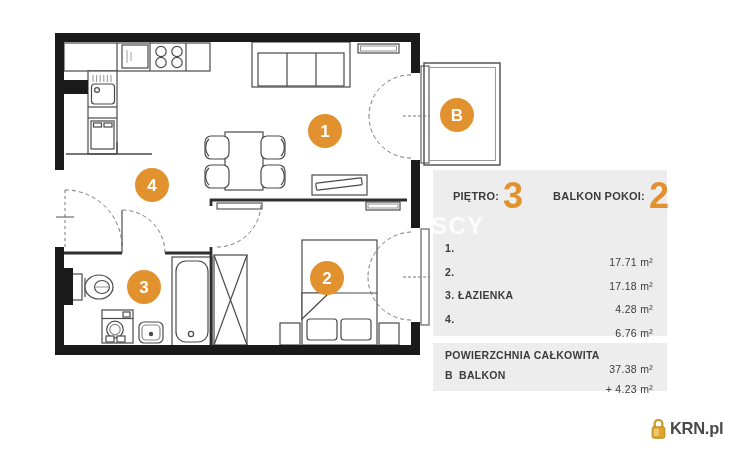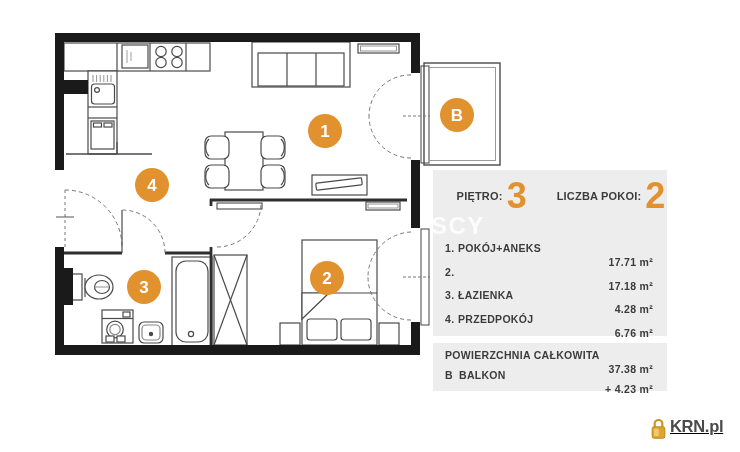--- a/index.html
+++ b/index.html
@@ -25,30 +25,30 @@
     position:absolute;left:433px;top:178px;width:256px;height:36px;
     display:flex;justify-content:center;align-items:center;gap:30px;
   }
   .hdr-group{display:flex;align-items:center;gap:4px;}
   .hdr-label{font-size:11px;font-weight:bold;color:#3B3B3B;letter-spacing:.2px;}
   .hdr-value{font-size:36px;font-weight:800;color:#E2912F;line-height:30px;}
   .rooms-list{position:absolute;left:445px;top:236px;width:208px;}
   .room-row{display:flex;align-items:center;height:23.7px;font-size:10.5px;font-weight:bold;color:#3B3B3B;letter-spacing:.3px;}
   .room-no{width:13px;flex:0 0 13px;}
   .room-name{flex:1 1 auto;}
-  .room-area{margin-left:auto;font-weight:bold;margin-top:28px;}
+  .room-area{margin-left:auto;font-weight:normal;margin-top:28px;}
   .summary-list{position:absolute;left:445px;top:345px;width:208px;}
   .summary-row{display:flex;align-items:center;height:20px;font-size:10.5px;font-weight:bold;color:#3B3B3B;letter-spacing:.3px;}
   .summary-no{width:14px;flex:0 0 14px;}
   .watermark{
     position:absolute;left:431px;top:212px;font-size:24px;font-weight:800;
     color:rgba(255,255,255,.82);letter-spacing:1.5px;pointer-events:none;
   }
   .logo{
-    position:absolute;left:650px;top:417px;display:flex;gap:3px;text-decoration:underline;
+    position:absolute;left:650px;top:417px;display:flex;align-items:center;gap:3px;
   }
   .logo-text{font-size:16.5px;font-weight:bold;color:#4A4A4A;letter-spacing:-.3px;}
 </style>
 </head>
 <body>
 
 <div class="stage">
 
   <svg class="plan-svg" width="740" height="452" viewBox="0 0 740 452">
 
@@ -248,45 +248,43 @@
 
   <div class="panel-main"></div>
   <div class="panel-summary"></div>
 
   <div class="panel-header">
     <div class="hdr-group">
       <span class="hdr-label">PIĘTRO:</span>
       <span class="hdr-value">3</span>
     </div>
     <div class="hdr-group">
-      <span class="hdr-label">LICZBA POKOI:</span>
+      <span class="hdr-label">BALKON POKOI:</span>
       <span class="hdr-value">2</span>
     </div>
   </div>
 
   <div class="watermark">SCY</div>
 
   <div class="rooms-list">
     <div class="room-row">
       <span class="room-no">1.</span>
-      <span class="room-name">POKÓJ+ANEKS</span>
       <span class="room-area">17.71 m²</span>
     </div>
     <div class="room-row">
       <span class="room-no">2.</span>
       <span class="room-area">17.18 m²</span>
     </div>
     <div class="room-row">
       <span class="room-no">3.</span>
       <span class="room-name">ŁAZIENKA</span>
       <span class="room-area">4.28 m²</span>
     </div>
     <div class="room-row">
       <span class="room-no">4.</span>
-      <span class="room-name">PRZEDPOKÓJ</span>
       <span class="room-area">6.76 m²</span>
     </div>
   </div>
 
   <div class="summary-list">
     <div class="summary-row">
       <span class="room-name">POWIERZCHNIA CAŁKOWITA</span>
       <span class="room-area">37.38 m²</span>
     </div>
     <div class="summary-row">

